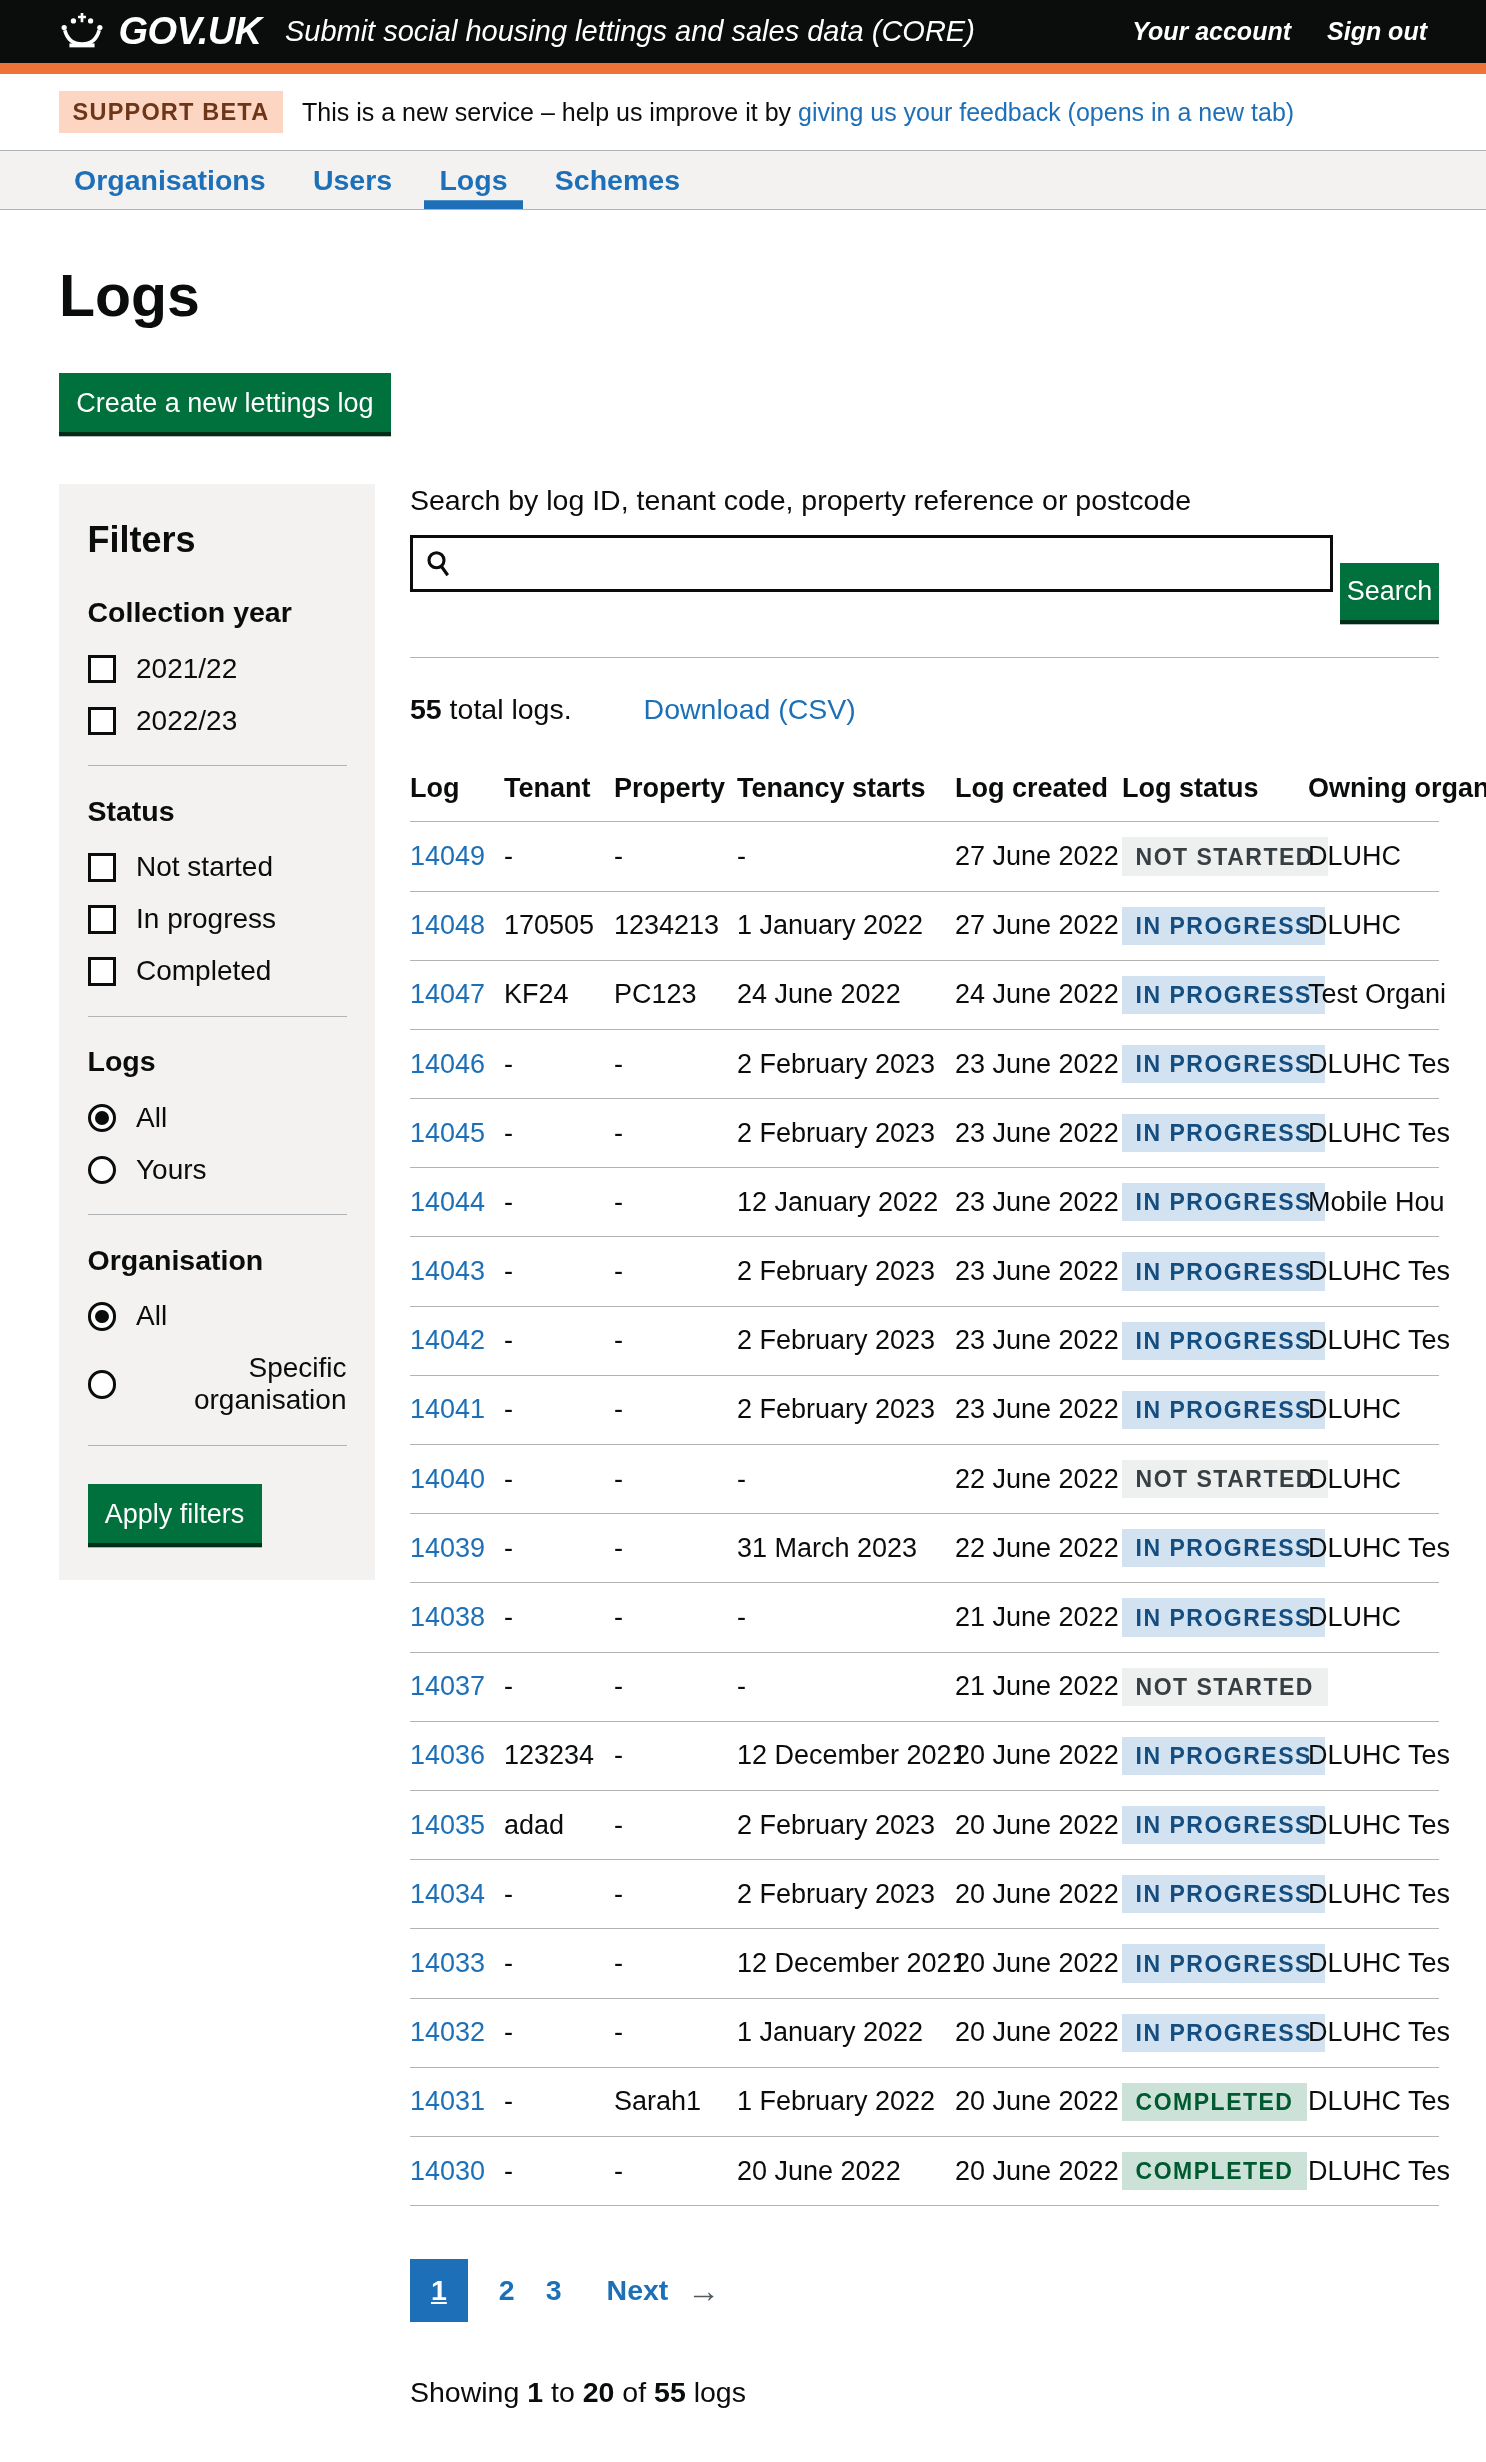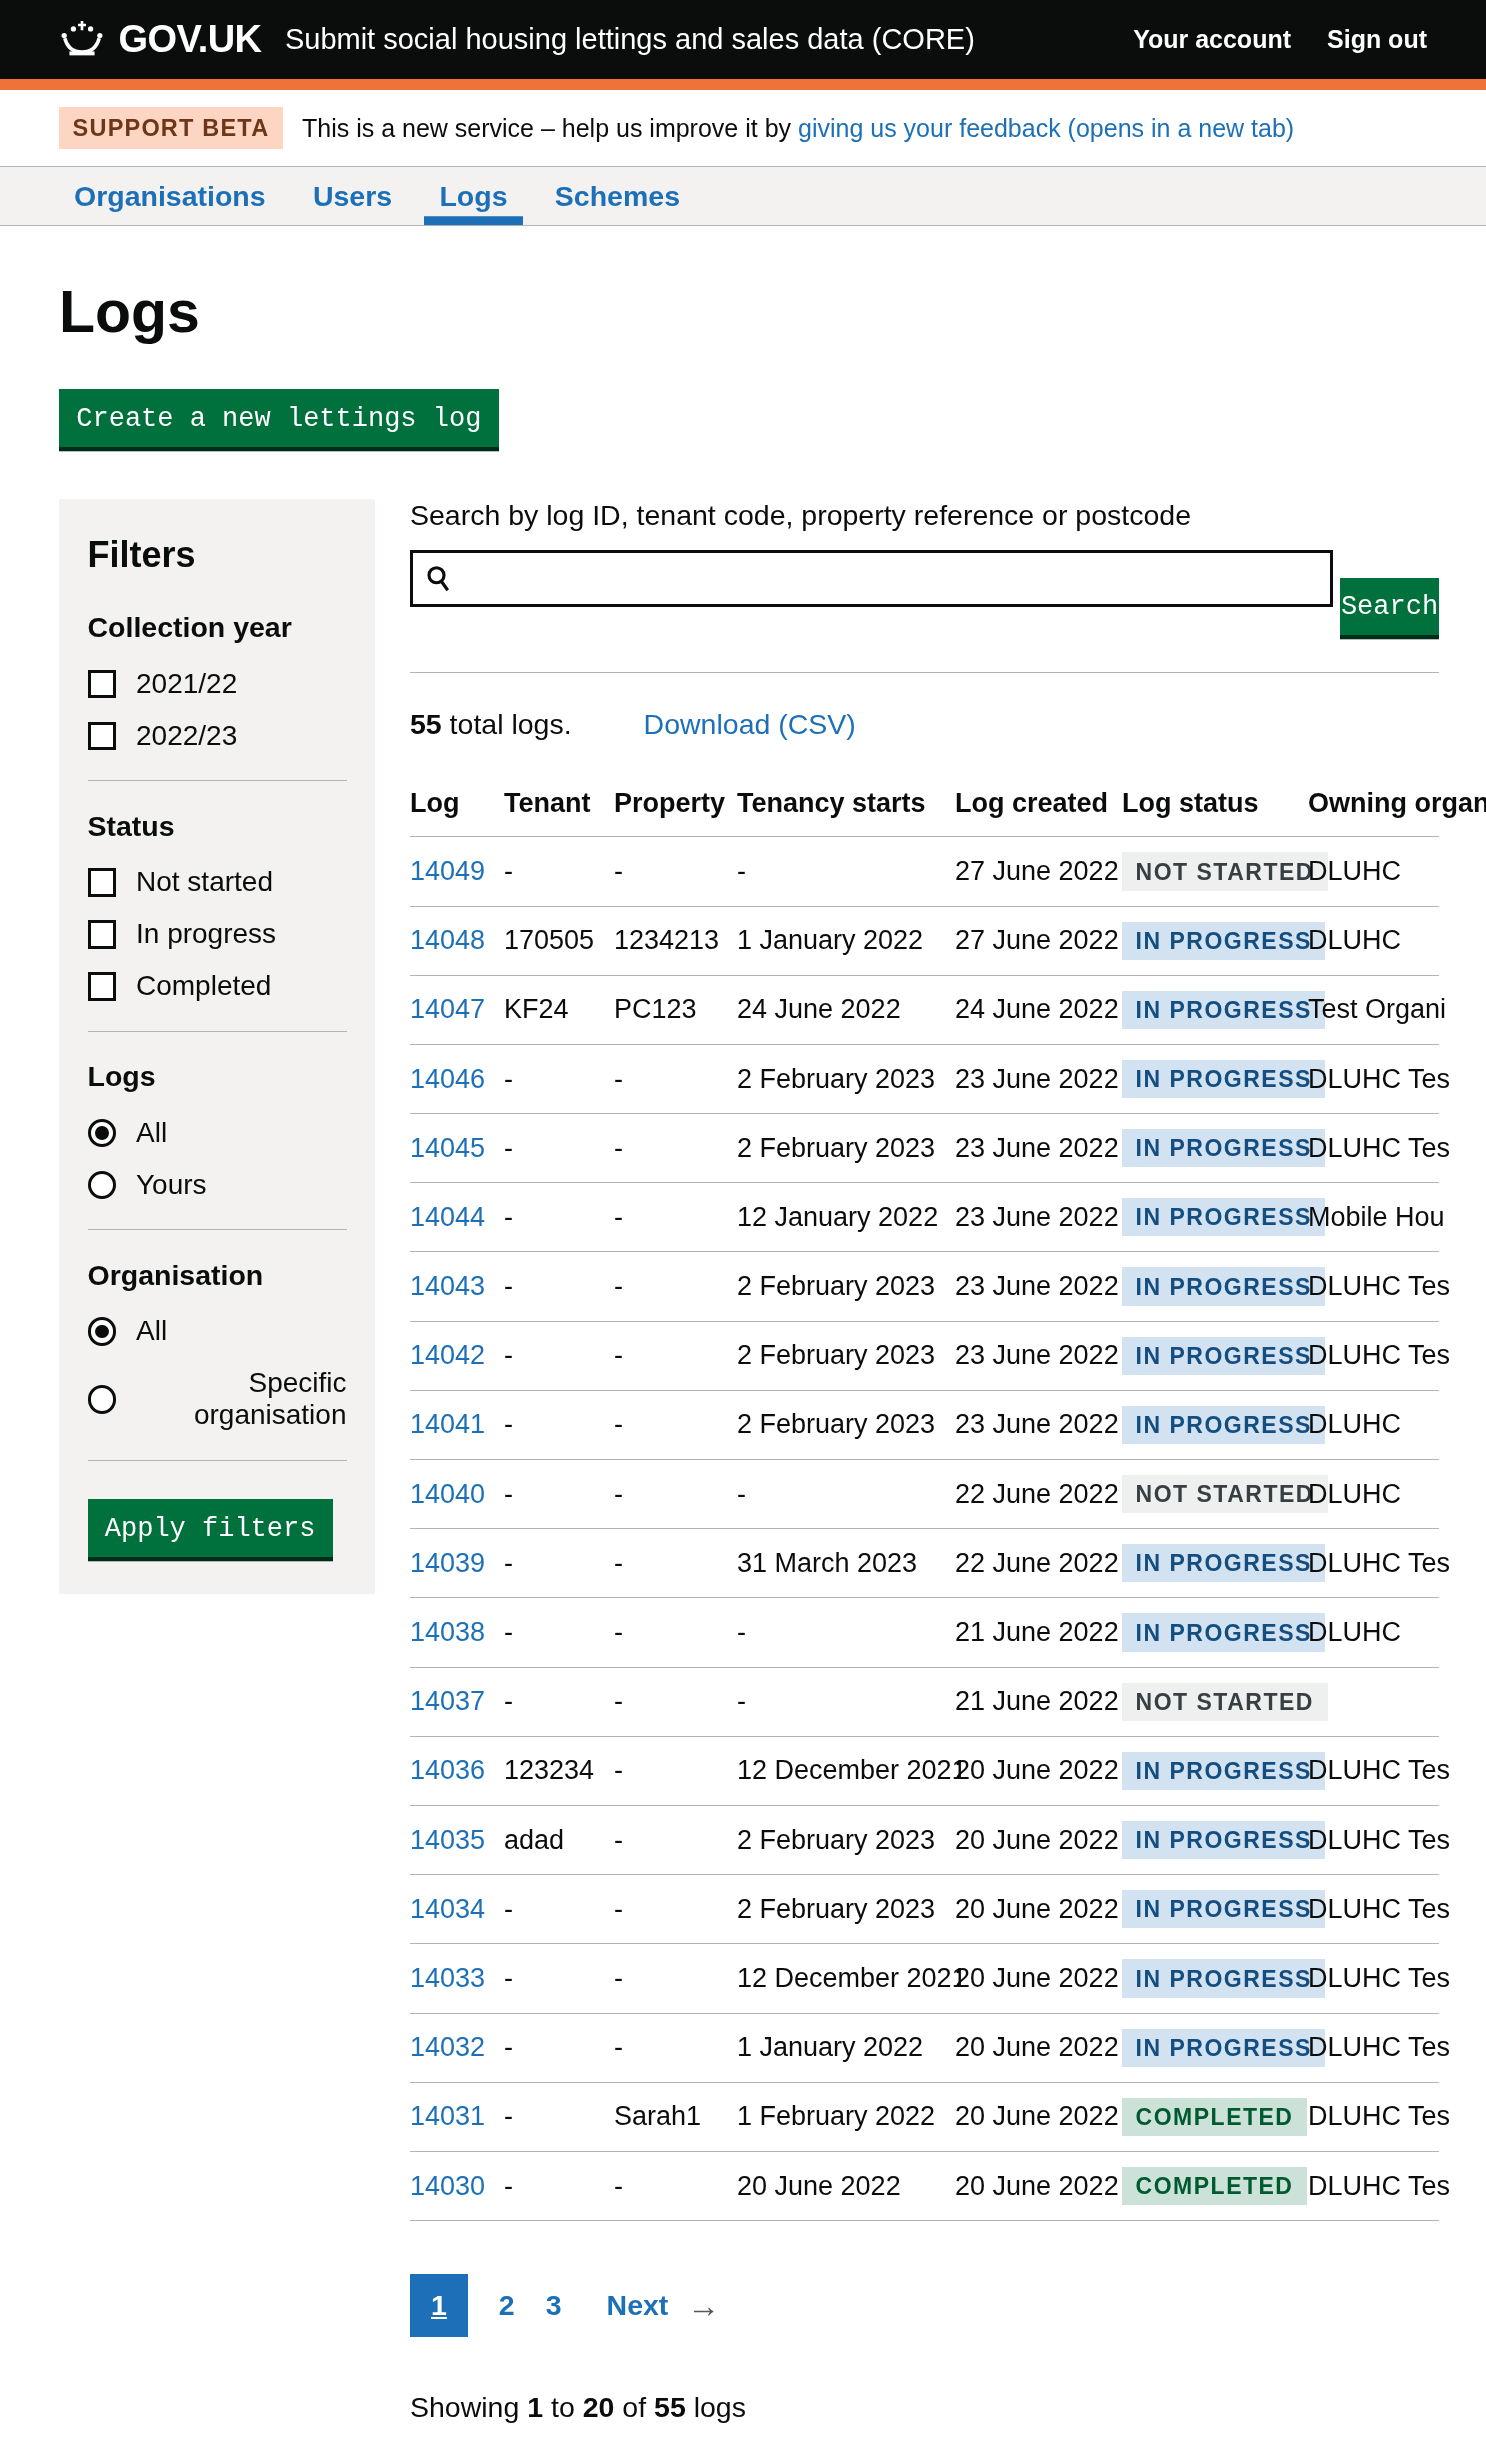--- a/index.html
+++ b/index.html
@@ -15,42 +15,42 @@
   *{margin:0;padding:0;box-sizing:border-box;}
   html,body{width:1486px;overflow:hidden;}
   body{
     height:2462px; background:#fff; color:var(--c-text);
     font-family:"Liberation Sans","DejaVu Sans",sans-serif; font-size:28.5px;
     display:flex; flex-direction:column;
   }
   a{cursor:pointer;}
   
   .gov-header{background:var(--c-header); border-bottom:11px solid var(--c-orange);}
-  .gov-header-inner{height:79px; display:flex; align-items:center; padding:0 59px;}
+  .gov-header-inner{height:63px; display:flex; align-items:center; padding:0 59px;font-style:italic;}
   .crown{width:46px;height:37px;margin-right:13.6px;flex:none;}
   .govuk-logotype{color:#fff;font-weight:700;font-size:38px;letter-spacing:-0.6px;text-decoration:none;display:flex;align-items:center;}
   .service-name{color:#fff;font-size:29px;font-weight:400;margin-left:23.5px;text-decoration:none;white-space:nowrap;}
   .header-links{margin-left:auto;display:flex;gap:36px;}
   .header-links a{color:#fff;font-size:25px;font-weight:700;text-decoration:none;white-space:nowrap;}
   
   .phase-banner{border-bottom:1.9px solid var(--c-border);}
   .phase-banner-inner{padding:17.3px 59px;display:flex;align-items:center;}
   .beta-tag{background:var(--c-tag-bg);color:var(--c-tag-text);font-weight:700;font-size:23.5px;letter-spacing:1.2px;padding:7.4px 13.6px;margin-right:19px;white-space:nowrap;}
   .phase-text{font-size:25px;}
   .phase-text a{color:var(--c-link);}
   
   .primary-nav{background:var(--c-panel);border-bottom:1.9px solid var(--c-border);}
   .primary-nav-inner{padding:0 59px;display:flex;height:58px;align-items:stretch;}
   .nav-item{display:flex;align-items:center;padding:8px 15px;margin-right:17.3px;color:var(--c-link);font-weight:700;font-size:28.5px;text-decoration:none;}
   .nav-item.active{box-shadow:inset 0 -8.7px 0 var(--c-link);}
   
   .main-wrap{padding:52px 47px 0 59px;flex:1 0 auto;}
   .page-title{font-size:59px;font-weight:700;margin-bottom:43px;}
   .gbtn{display:inline-block;background:var(--c-green);color:#fff;border:none;font-size:27px;
-        font-family:Liberation Mono, monospace;padding:15px 17.3px 12.4px;box-shadow:0 4.3px 0 var(--c-green-shadow);cursor:pointer;}
+        font-family:Liberation Sans, sans-serif;padding:15px 17.3px 12.4px;box-shadow:0 4.3px 0 var(--c-green-shadow);cursor:pointer;}
   .create-btn{margin-bottom:52px;}
   .layout{display:flex;align-items:flex-start;}
   
   .filters-panel{width:316px;flex:none;background:var(--c-panel);padding:27px 28.5px 37px;margin-right:35px;}
   .filters-title{font-size:36px;font-weight:700;margin:8.7px 0 35px;}
   .filter-group-label{font-size:28.5px;font-weight:700;margin-bottom:23.5px;}
   .option-row{display:flex;align-items:center;margin-bottom:20px;}
   .option-label{font-size:28px;text-align:right;}
   .cbox{width:28.5px;height:28.5px;border:3.1px solid var(--c-text);background:#fff;margin-right:20px;flex:none;cursor:pointer;}
   .radio{width:28.5px;height:28.5px;border:3.1px solid var(--c-text);border-radius:50%;background:#fff;margin-right:20px;flex:none;position:relative;cursor:pointer;}

